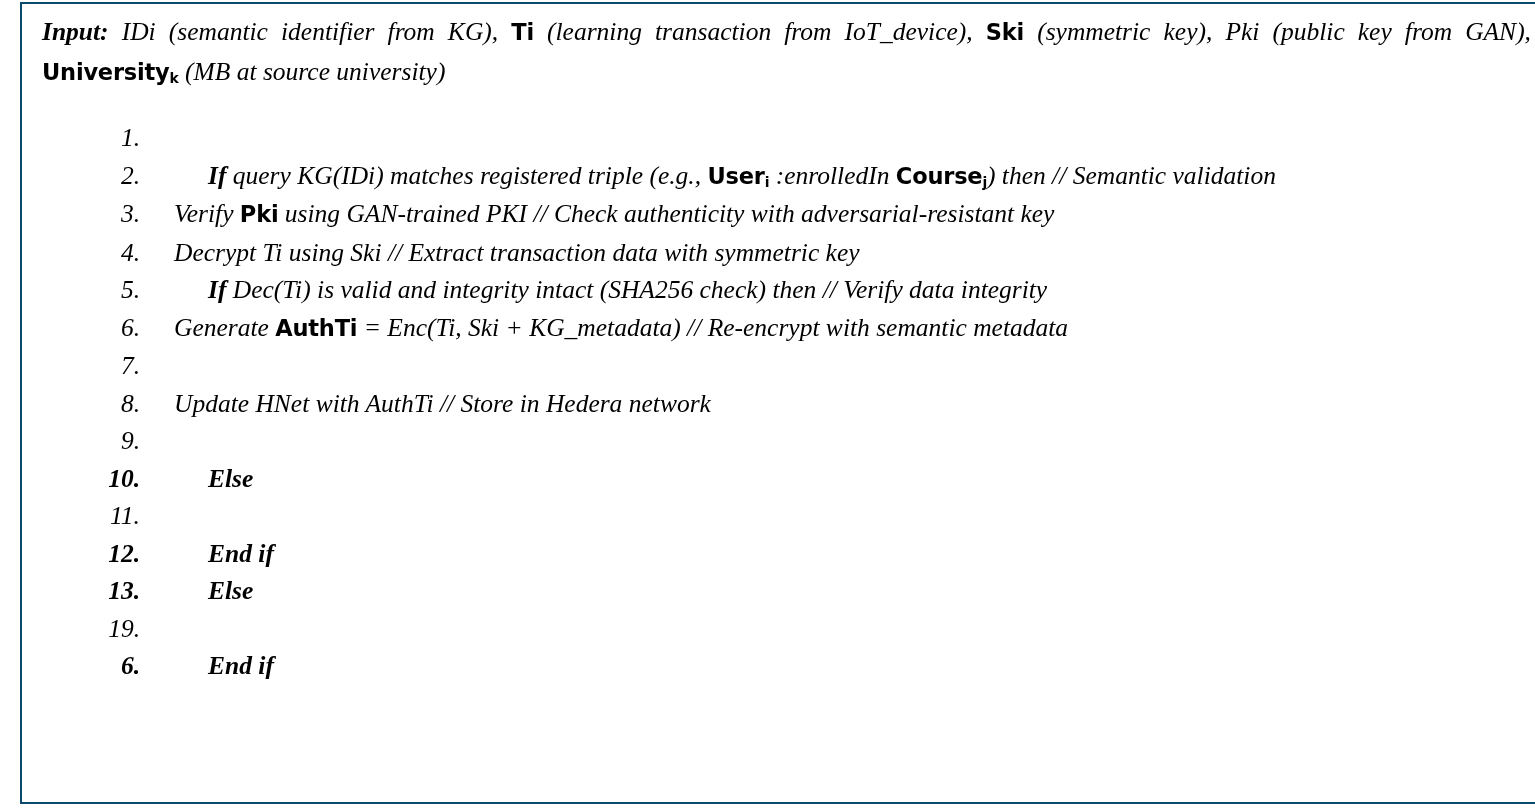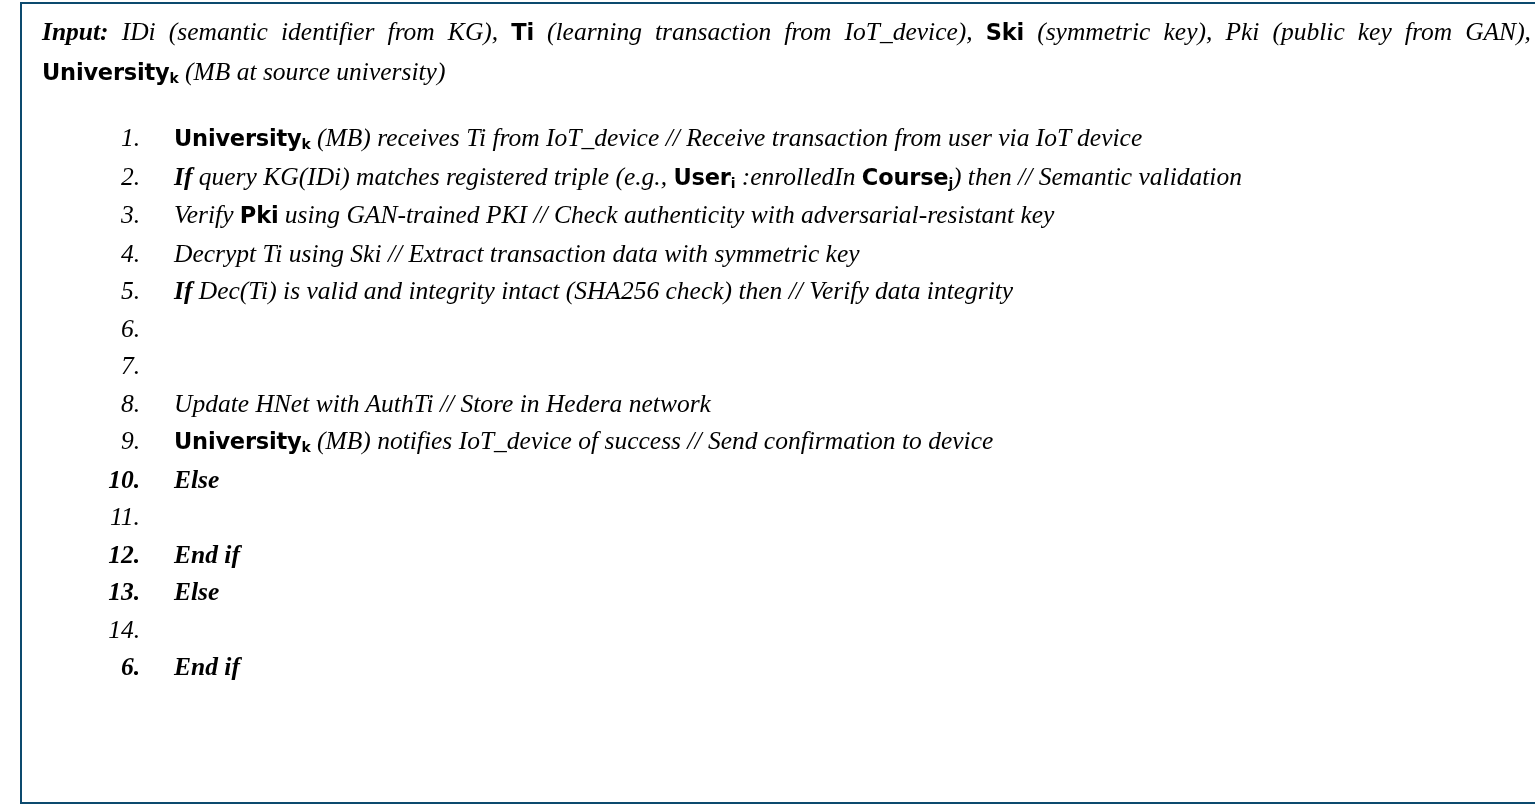--- a/index.html
+++ b/index.html
@@ -87,46 +87,46 @@
     text-align: right;
     font-style: italic;
     font-variant-numeric: lining-nums;
   }
   #steps li.bold,
   #steps li.bold .num {
     font-weight: bold;
   }
   #steps li .body { display: inline; }
   #steps li .body > i { font-style: italic; }
-  #steps li .body b { font-weight: bold; font-style: italic; }
+  #steps li .body b { font-weight: bold; font-style: italic; margin-left: 34px; }
 
   
   .nostretch { text-align-last: left; }
 </style>
 </head>
 <body>
 
 <div id="algo-box">
 
   <p class="hdr hdr-io">
     <b class="lbl">Input:</b><span> IDi (semantic identifier from KG), </span><span class="tok">Ti</span><span> (learning transaction from IoT_device), </span><span class="tok">Ski</span><span> (symmetric key), Pki (public key from GAN), </span><span class="tok"><span>University</span><sub>k</sub></span><span> (MB at source university)</span>
   </p>
 
 
   <ol id="steps">
-      <li><span class="num">1.</span><span class="body"><span class="tok"><span>University</span><sub>k</sub></span><i> (MB) receives Ti from IoT_device // Receive transaction from user via IoT device</i></span></li>
+      <li><span class="num">1.</span></li>
       <li><span class="num">2.</span><span class="body"><b>If</b><i> query KG(IDi) matches registered triple (e.g., </i><span class="tok"><span>User</span><sub>i</sub></span><i> :enrolledIn </i><span class="tok"><span>Course</span><sub>j</sub></span><i>) then // Semantic validation</i></span></li>
       <li><span class="num">3.</span><span class="body"><i>Verify </i><span class="tok"><span>Pki</span></span><i> using GAN-trained PKI // Check authenticity with adversarial-resistant key</i></span></li>
       <li><span class="num">4.</span><span class="body"><i>Decrypt Ti using Ski // Extract transaction data with symmetric key</i></span></li>
       <li><span class="num">5.</span><span class="body"><b>If</b><i> Dec(Ti) is valid and integrity intact (SHA256 check) then // Verify data integrity</i></span></li>
-      <li><span class="num">6.</span></li>
+      <li><span class="num">6.</span><span class="body"><i>Generate </i><span class="tok"><span>AuthTi</span></span><i> = Enc(Ti, Ski + KG_metadata) // Re-encrypt with semantic metadata</i></span></li>
       <li><span class="num">7.</span></li>
       <li><span class="num">8.</span><span class="body"><i>Update HNet with AuthTi // Store in Hedera network</i></span></li>
-      <li><span class="num">9.</span><span class="body"><span class="tok"><span>University</span><sub>k</sub></span><i> (MB) notifies IoT_device of success // Send confirmation to device</i></span></li>
+      <li><span class="num">9.</span></li>
       <li class="bold"><span class="num">10.</span><span class="body"><b>Else</b></span></li>
       <li><span class="num">11.</span></li>
       <li class="bold"><span class="num">12.</span><span class="body"><b>End if</b></span></li>
       <li class="bold"><span class="num">13.</span><span class="body"><b>Else</b></span></li>
-      <li><span class="num">14.</span></li>
+      <li><span class="num">19.</span></li>
       <li class="bold"><span class="num">6.</span><span class="body"><b>End if</b></span></li>
     </ol>
 
 </div>
 
 </body></html>

